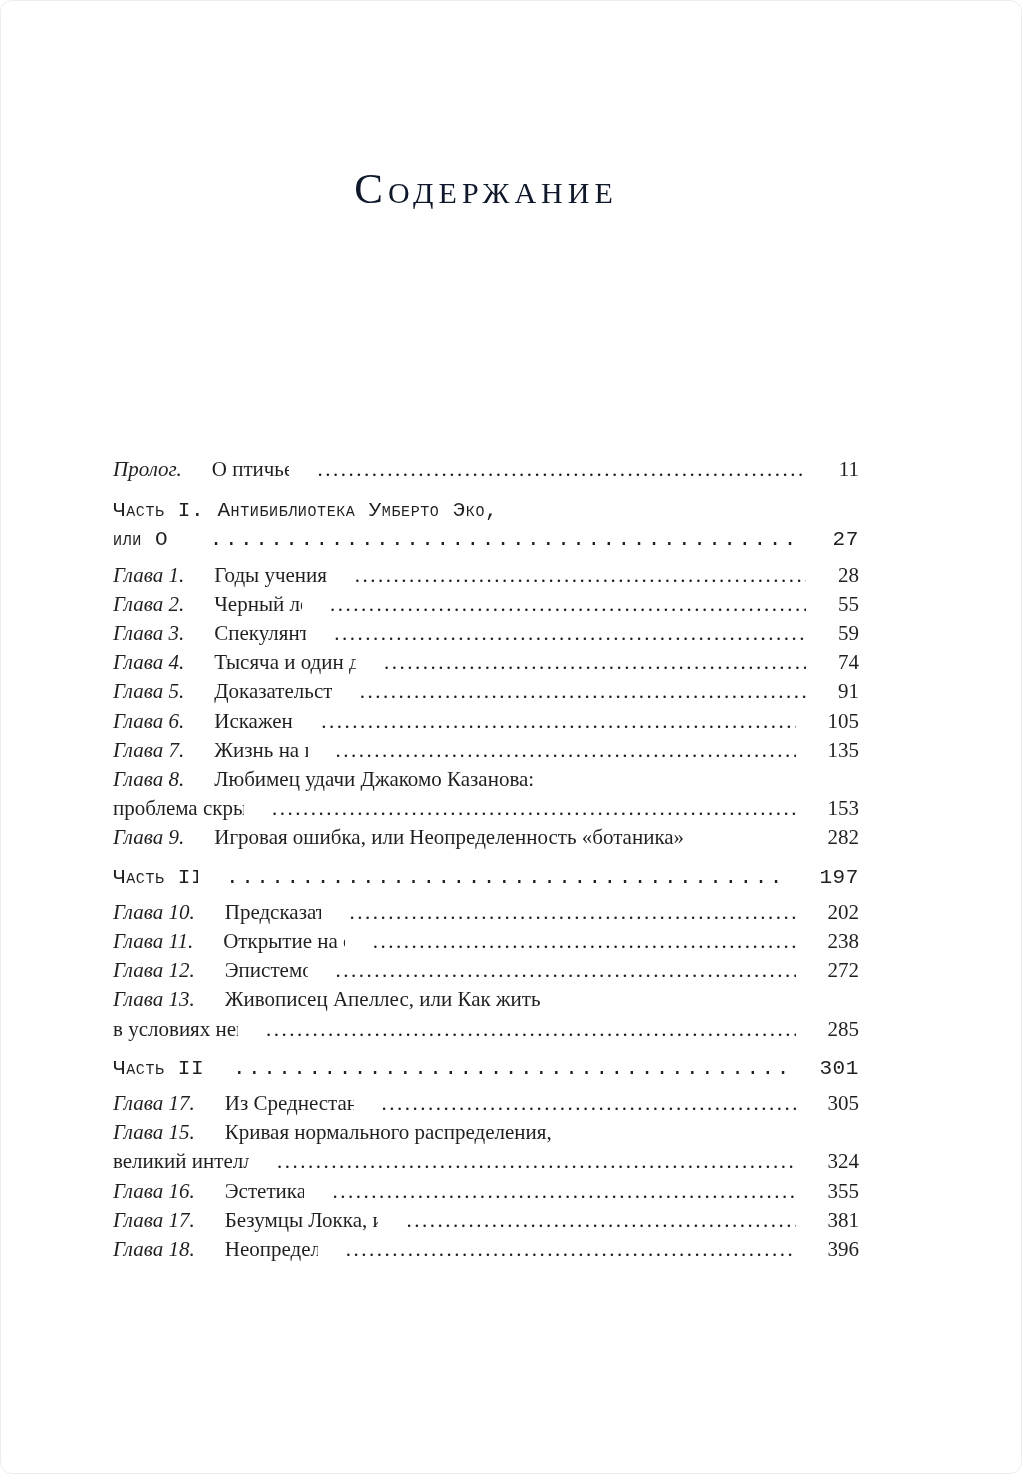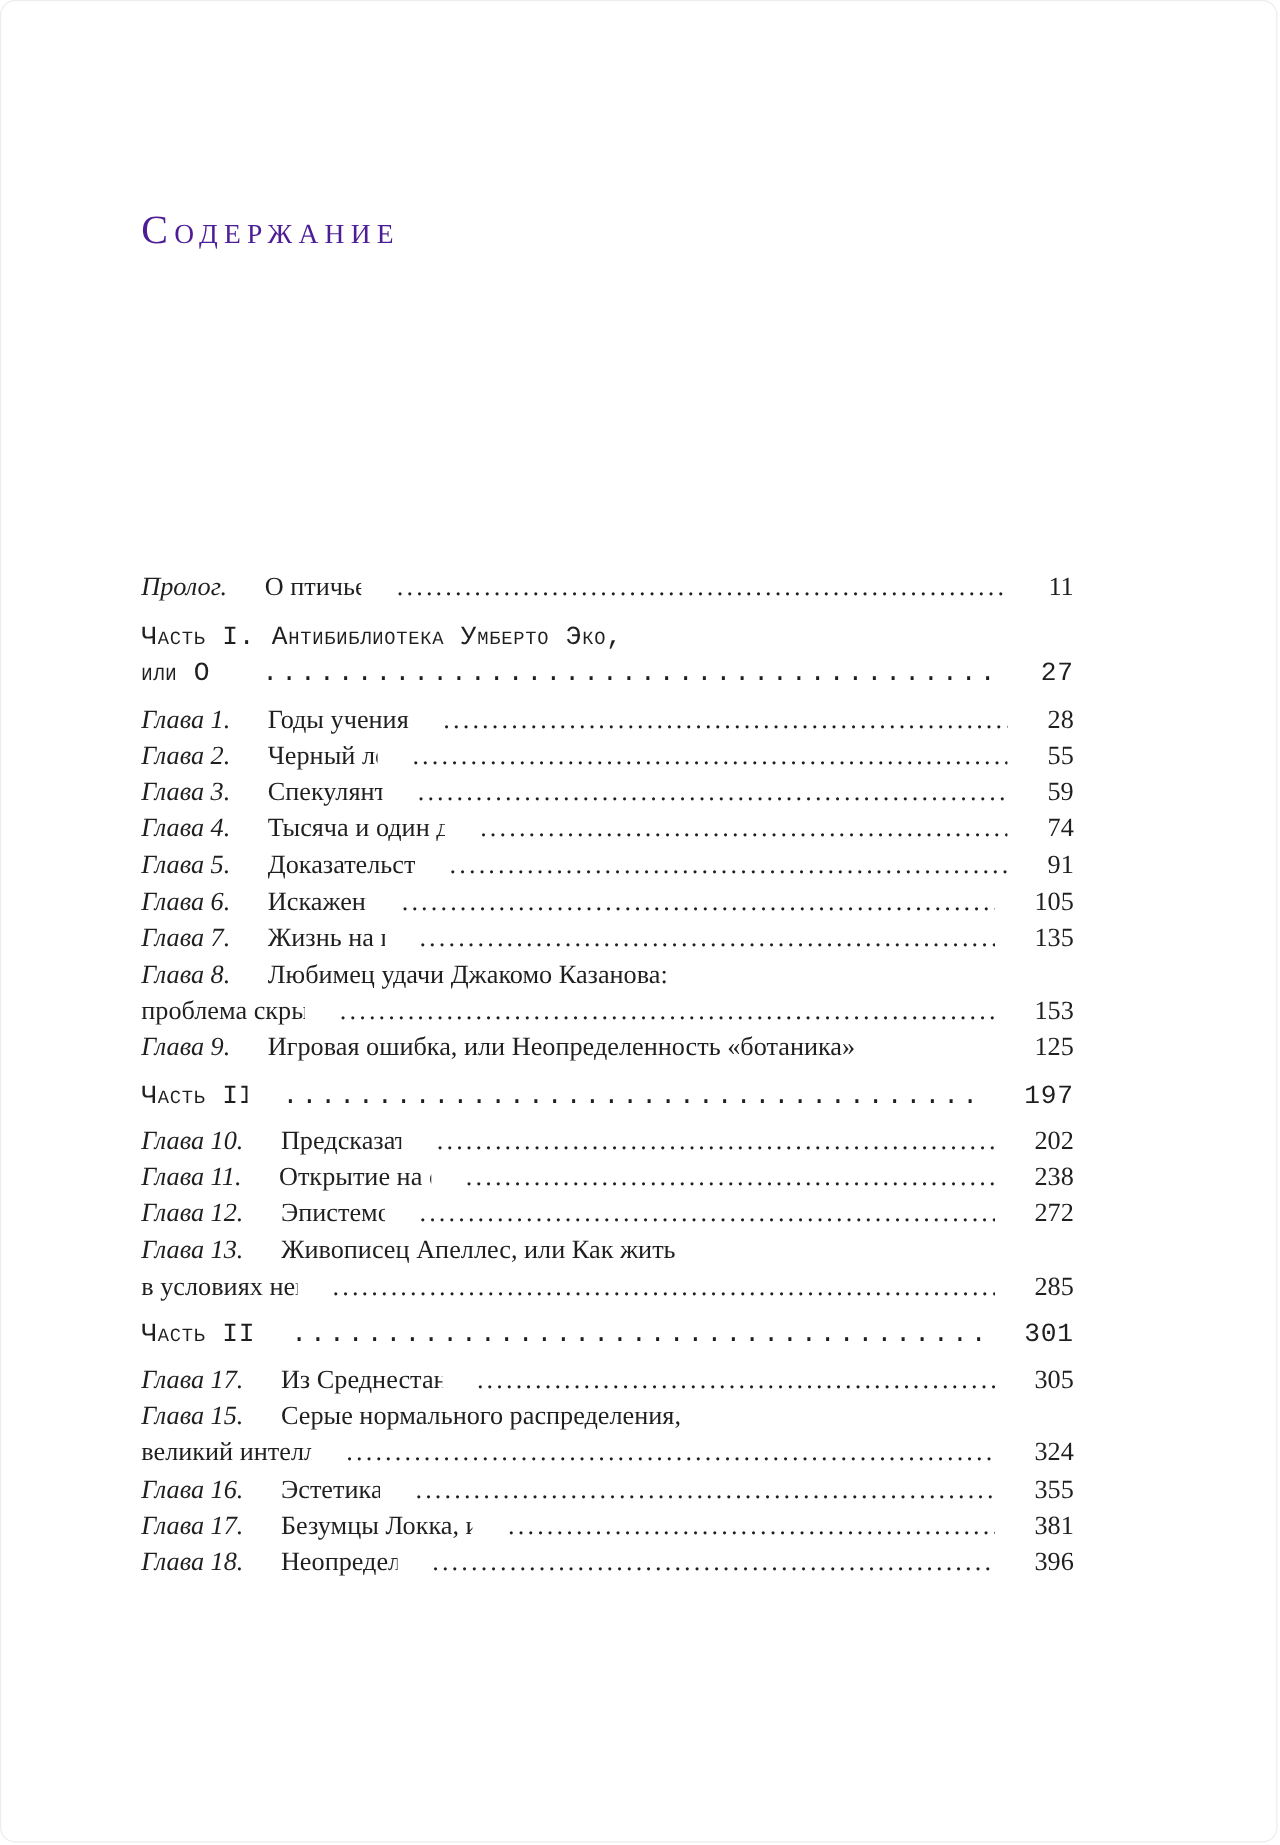--- a/index.html
+++ b/index.html
@@ -16,27 +16,27 @@
     background: #ffffff;
     border: 1px solid #ededed;
     border-radius: 12px;
     box-sizing: border-box;
     overflow: hidden;
   }
   .doc-title {
     position: absolute;
     top: 166px; left: 112px; width: 746px;
     margin: 0;
-    text-align: left;
-    font-size: 32px;
+    text-align: center;
+    font-size: 43px;
     font-weight: 400;
     font-variant: small-caps;
     letter-spacing: 5px;
     line-height: 1;
-    color: #4c1d95;
+    color: #0f172a;
   }
   .toc {
     position: absolute;
     top: 454px; left: 112px; width: 746px;
     font-size: 21px;
     line-height: 29.2px;
   }
   .entry { margin: 0; }
   .entry.prologue { margin-bottom: 12px; }
   .entry.part {
@@ -158,21 +158,21 @@
           <span class="text">проблема скрытых свидетельств</span>
           <span class="leader"></span>
           <span class="page-num">153</span>
         </div>
       </div>
       <div class="entry chapter">
         <div class="line">
           <span class="label">Глава 9.</span>
           <span class="text">Игровая ошибка, или Неопределенность «ботаника»</span>
           <span class="leader no-dots"></span>
-          <span class="page-num">125</span>
+          <span class="page-num">282</span>
         </div>
       </div>
       <div class="entry part">
         <div class="line">
           <span class="text">Часть II. Нам не дано предвидеть</span>
           <span class="leader"></span>
           <span class="page-num">197</span>
         </div>
       </div>
       <div class="entry chapter">
@@ -221,21 +221,21 @@
         <div class="line">
           <span class="label">Глава 17.</span>
           <span class="text">Из Среднестана в Крайнестан и обратно</span>
           <span class="leader"></span>
           <span class="page-num">305</span>
         </div>
       </div>
       <div class="entry chapter">
         <div class="line">
           <span class="label">Глава 15.</span>
-          <span class="text">Серые нормального распределения,</span>
+          <span class="text">Кривая нормального распределения,</span>
         </div>
         <div class="line">
           <span class="text">великий интеллектуальный обман</span>
           <span class="leader"></span>
           <span class="page-num">324</span>
         </div>
       </div>
       <div class="entry chapter">
         <div class="line">
           <span class="label">Глава 16.</span>

